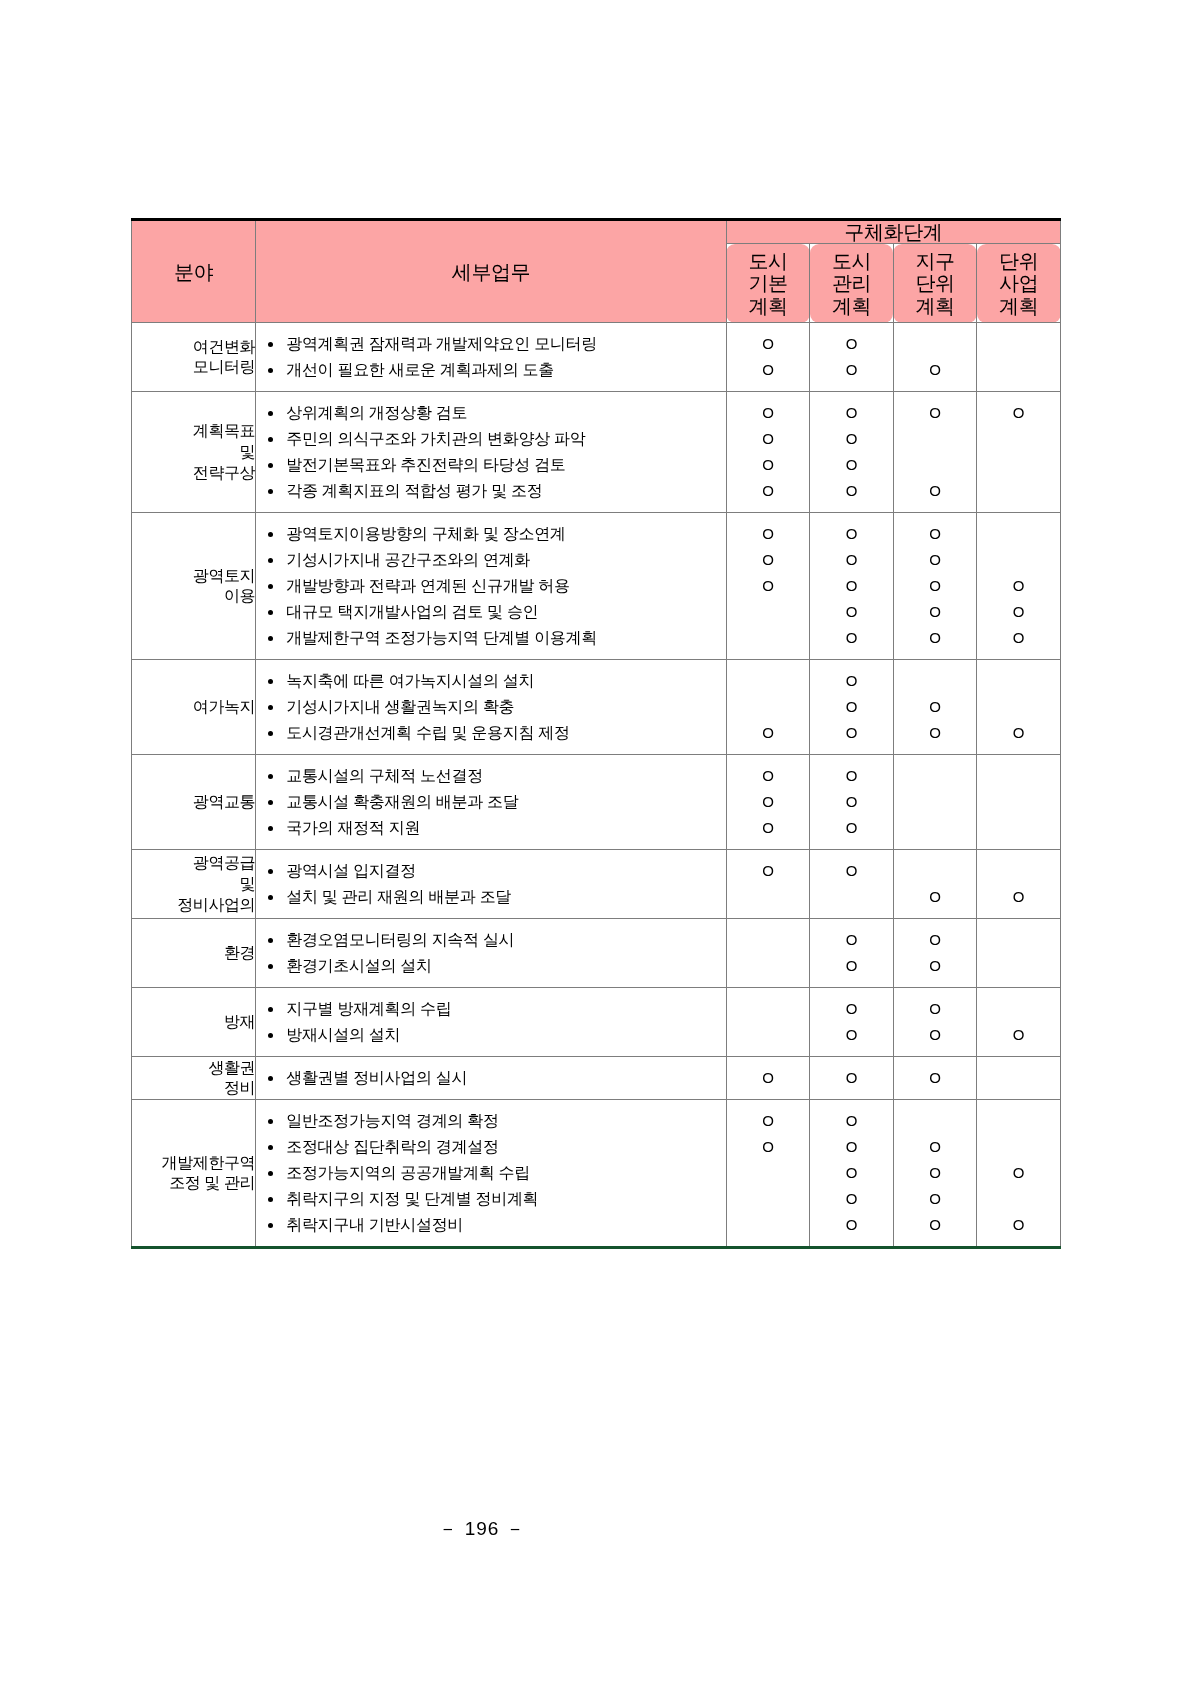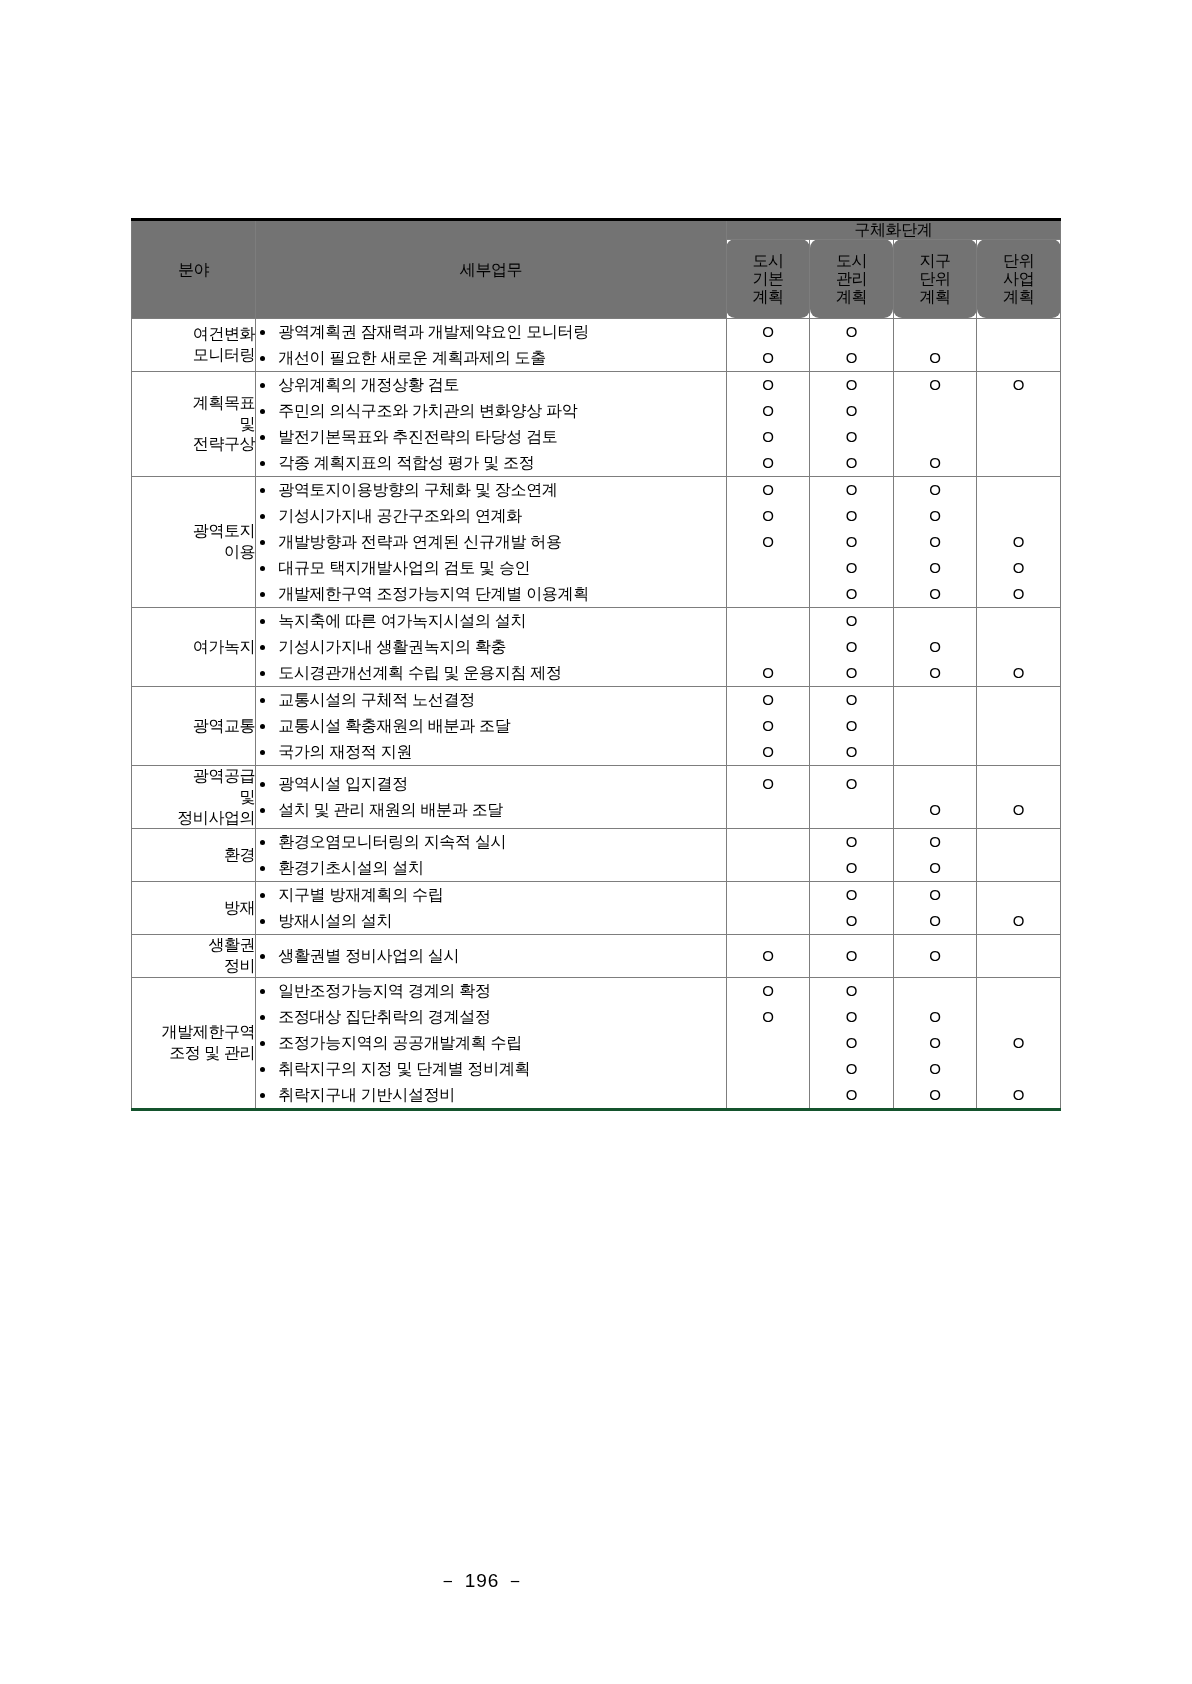--- a/index.html
+++ b/index.html
@@ -44,22 +44,22 @@
   table.main col.c-m2      { width: 76px; }
   table.main col.c-m3      { width: 76px; }
   table.main col.c-m4      { width: 76px; }
 
   table.main th, table.main td {
     border: 1px solid #7d7d7d;
     vertical-align: middle;
     padding: 0;
   }
   table.main thead th {
-    background: #737373;
-    font-size: 16px;
+    background: #fca5a5;
+    font-size: 20px;
     font-weight: normal;
     text-align: center;
     letter-spacing: -0.4px;
     line-height: 1.12;
   }
   table.main thead tr:first-child th {
     border-top: 3px solid #000000;
   }
   .hdr-group { font-size: 16px; padding: 5px 0 4px; }
   .hdr-stage { padding: 4px 0 6px; }
@@ -78,21 +78,21 @@
     padding: 4px 2px;
   }
   td.field span { display: block; white-space: nowrap; }
 
   td.tasks {
     padding: 18px 6px 18px 16px;
     font-size: 16px;
     letter-spacing: -0.3px;
   }
   ul.task-list {
-    margin: 0;
+    margin: 8px;
     padding: 0;
     list-style: none;
   }
   ul.task-list li {
     position: relative;
     padding-left: 22px;
     height: 26px;
     line-height: 26px;
     white-space: nowrap;
   }
@@ -114,21 +114,21 @@
   }
   td.mark .mcell {
     height: 26px;
     line-height: 26px;
     text-align: center;
   }
 
   .footer {
     position: absolute;
     left: 0;
-    top: 1568px;
+    top: 1516px;
     width: 964px;
     text-align: center;
     font-size: 19px;
     letter-spacing: 1px;
   }
 </style>
 </head>
 <body>
 
 <div class="page">

